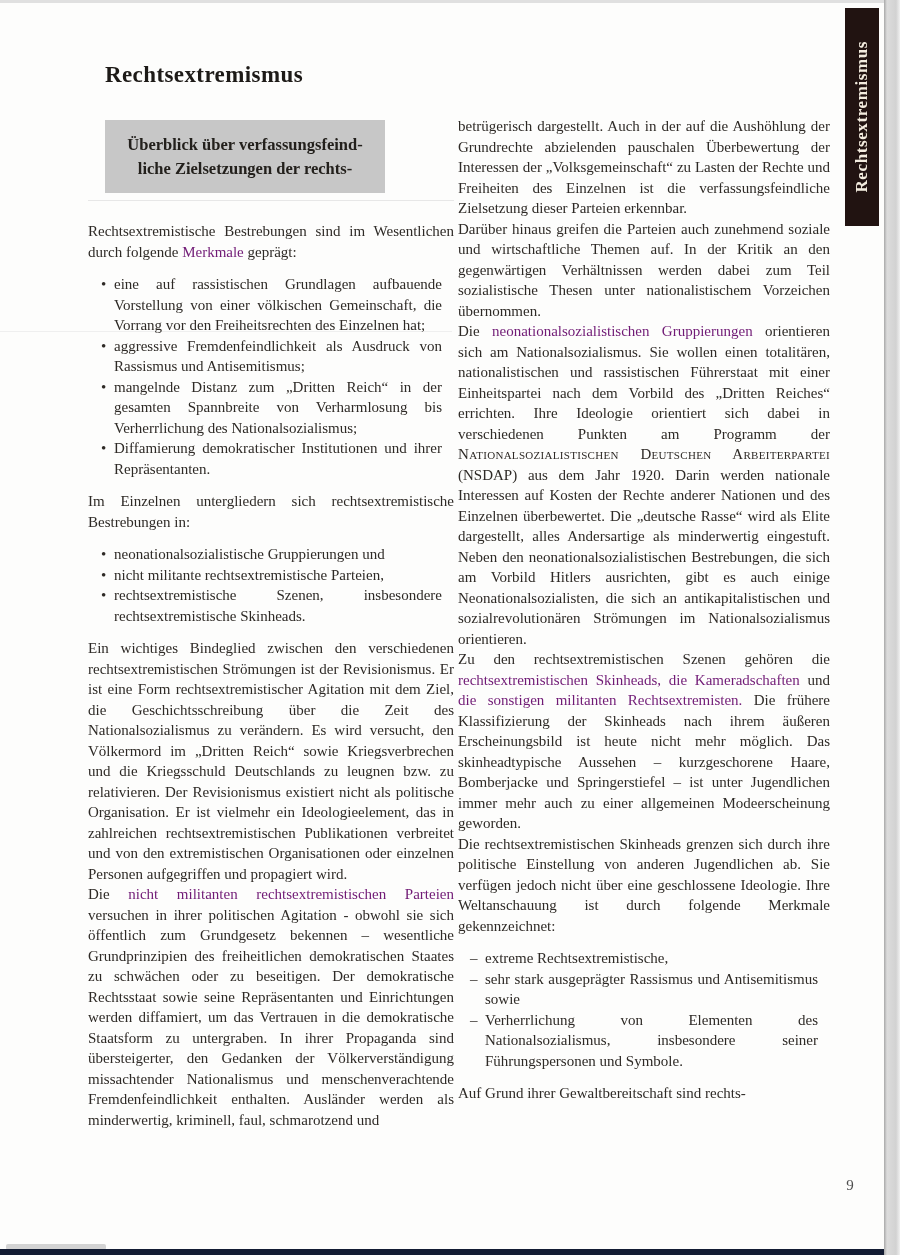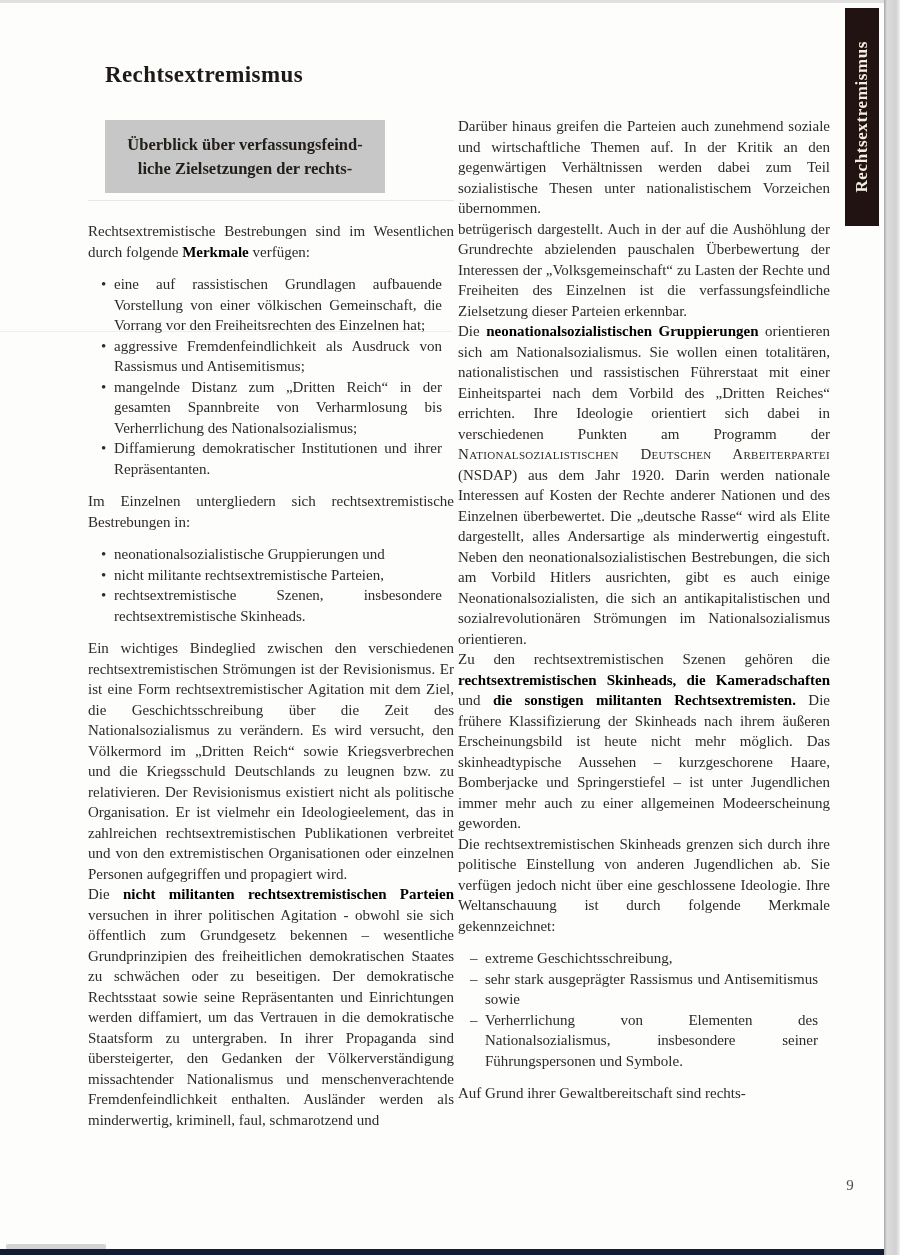--- a/index.html
+++ b/index.html
@@ -41,21 +41,21 @@
   }
   .col-left{left:88px;top:221px;width:366px;}
   .col-right{left:458px;top:116px;width:372px;}
   .col p{margin:0;}
   .gap{margin-top:20px;}
   .col ul{margin:12px;padding:0;list-style:none;}
   ul.bullets li{position:relative;padding-left:14px;}
   ul.bullets li::before{content:"\2022";position:absolute;left:1px;}
   ul.dashes li{position:relative;padding-left:15px;}
   ul.dashes li::before{content:"\2013";position:absolute;left:0;}
-  .b{font-weight:bold;color:#000000;}
+  .b{font-weight:normal;color:#701a75;}
   .sc{font-variant:small-caps;letter-spacing:0.3px;}
   .page-number{
     position:absolute;left:838px;top:1177px;width:24px;text-align:center;
     font-size:15px;color:#4d4d4d;
   }
   .bottom-bar{position:absolute;left:0;top:1249px;width:884px;height:6px;background:#131c33;}
   .scan-mark{position:absolute;left:6px;top:1244px;width:100px;height:6px;background:#d3d3d3;border-radius:2px;}
 </style>
 </head>
 <body>
@@ -73,45 +73,45 @@
 
   <div class="heading-box">
     <span class="hline">Überblick über verfassungsfeind-</span>
     <span class="hline">liche Zielsetzungen der rechts-</span>
   </div>
 
   <div class="rule rule-1"></div>
   <div class="rule rule-2"></div>
 
   <div class="col col-left">
-    <p><span>Rechtsextremistische Bestrebungen sind im Wesentlichen durch folgende </span><span class="b">Merkmale</span><span> verfügen:</span></p>
+    <p><span>Rechtsextremistische Bestrebungen sind im Wesentlichen durch folgende </span><span class="b">Merkmale</span><span> geprägt:</span></p>
     <ul class="bullets">
       <li>eine auf rassistischen Grundlagen aufbauende Vorstellung von einer völkischen Gemeinschaft, die Vorrang vor den Freiheitsrechten des Einzelnen hat;</li>
       <li>aggressive Fremdenfeindlichkeit als Ausdruck von Rassismus und Antisemitismus;</li>
       <li>mangelnde Distanz zum „Dritten Reich“ in der gesamten Spannbreite von Verharmlosung bis Verherrlichung des Nationalsozialismus;</li>
       <li>Diffamierung demokratischer Institutionen und ihrer Repräsentanten.</li>
     </ul>
     <p class="gap">Im Einzelnen untergliedern sich rechtsextremistische Bestrebungen in:</p>
     <ul class="bullets">
       <li>neonationalsozialistische Gruppierungen und</li>
       <li>nicht militante rechtsextremistische Parteien,</li>
       <li>rechtsextremistische Szenen, insbesondere rechtsextremistische Skinheads.</li>
     </ul>
     <p class="gap">Ein wichtiges Bindeglied zwischen den verschiedenen rechtsextremistischen Strömungen ist der Revisionismus. Er ist eine Form rechtsextremistischer Agitation mit dem Ziel, die Geschichtsschreibung über die Zeit des Nationalsozialismus zu verändern. Es wird versucht, den Völkermord im „Dritten Reich“ sowie Kriegsverbrechen und die Kriegsschuld Deutschlands zu leugnen bzw. zu relativieren. Der Revisionismus existiert nicht als politische Organisation. Er ist vielmehr ein Ideologieelement, das in zahlreichen rechtsextremistischen Publikationen verbreitet und von den extremistischen Organisationen oder einzelnen Personen aufgegriffen und propagiert wird.</p>
     <p class="gap"><span>Die </span><span class="b">nicht militanten rechtsextremistischen Parteien</span><span> versuchen in ihrer politischen Agitation - obwohl sie sich öffentlich zum Grundgesetz bekennen – wesentliche Grundprinzipien des freiheitlichen demokratischen Staates zu schwächen oder zu beseitigen. Der demokratische Rechtsstaat sowie seine Repräsentanten und Einrichtungen werden diffamiert, um das Vertrauen in die demokratische Staatsform zu untergraben. In ihrer Propaganda sind übersteigerter, den Gedanken der Völkerverständigung missachtender Nationalismus und menschenverachtende Fremdenfeindlichkeit enthalten. Ausländer werden als minderwertig, kriminell, faul, schmarotzend und</span></p>
   </div>
 
   <div class="col col-right">
+    <p>betrügerisch dargestellt. Auch in der auf die Aushöhlung der Grundrechte abzielenden pauschalen Überbewertung der Interessen der „Volksgemeinschaft“ zu Lasten der Rechte und Freiheiten des Einzelnen ist die verfassungsfeindliche Zielsetzung dieser Parteien erkennbar.</p>
     <p>Darüber hinaus greifen die Parteien auch zunehmend soziale und wirtschaftliche Themen auf. In der Kritik an den gegenwärtigen Verhältnissen werden dabei zum Teil sozialistische Thesen unter nationalistischem Vorzeichen übernommen.</p>
-    <p>betrügerisch dargestellt. Auch in der auf die Aushöhlung der Grundrechte abzielenden pauschalen Überbewertung der Interessen der „Volksgemeinschaft“ zu Lasten der Rechte und Freiheiten des Einzelnen ist die verfassungsfeindliche Zielsetzung dieser Parteien erkennbar.</p>
     <p class="gap"><span>Die </span><span class="b">neonationalsozialistischen Gruppierungen</span><span> orientieren sich am Nationalsozialismus. Sie wollen einen totalitären, nationalistischen und rassistischen Führerstaat mit einer Einheitspartei nach dem Vorbild des „Dritten Reiches“ errichten. Ihre Ideologie orientiert sich dabei in verschiedenen Punkten am Programm der </span><span class="sc">Nationalsozialistischen Deutschen Arbeiterpartei</span><span> (NSDAP) aus dem Jahr 1920. Darin werden nationale Interessen auf Kosten der Rechte anderer Nationen und des Einzelnen überbewertet. Die „deutsche Rasse“ wird als Elite dargestellt, alles Andersartige als minderwertig eingestuft. Neben den neonationalsozialistischen Bestrebungen, die sich am Vorbild Hitlers ausrichten, gibt es auch einige Neonationalsozialisten, die sich an antikapitalistischen und sozialrevolutionären Strömungen im Nationalsozialismus orientieren.</span></p>
     <p class="gap"><span>Zu den rechtsextremistischen Szenen gehören die </span><span class="b">rechtsextremistischen Skinheads, die Kameradschaften</span><span> und </span><span class="b">die sonstigen militanten Rechtsextremisten.</span><span> Die frühere Klassifizierung der Skinheads nach ihrem äußeren Erscheinungsbild ist heute nicht mehr möglich. Das skinheadtypische Aussehen – kurzgeschorene Haare, Bomberjacke und Springerstiefel – ist unter Jugendlichen immer mehr auch zu einer allgemeinen Modeerscheinung geworden.</span></p>
     <p>Die rechtsextremistischen Skinheads grenzen sich durch ihre politische Einstellung von anderen Jugendlichen ab. Sie verfügen jedoch nicht über eine geschlossene Ideologie. Ihre Weltanschauung ist durch folgende Merkmale gekennzeichnet:</p>
     <ul class="dashes">
-      <li>extreme Geschichtsschreibung,</li>
+      <li>extreme Rechtsextremistische,</li>
       <li>sehr stark ausgeprägter Rassismus und Antisemitismus sowie</li>
       <li>Verherrlichung von Elementen des Nationalsozialismus, insbesondere seiner Führungspersonen und Symbole.</li>
     </ul>
     <p class="gap">Auf Grund ihrer Gewaltbereitschaft sind rechts-</p>
   </div>
 
   <div class="page-number">9</div>
   <div class="scan-mark"></div>
   <div class="bottom-bar"></div>
 

